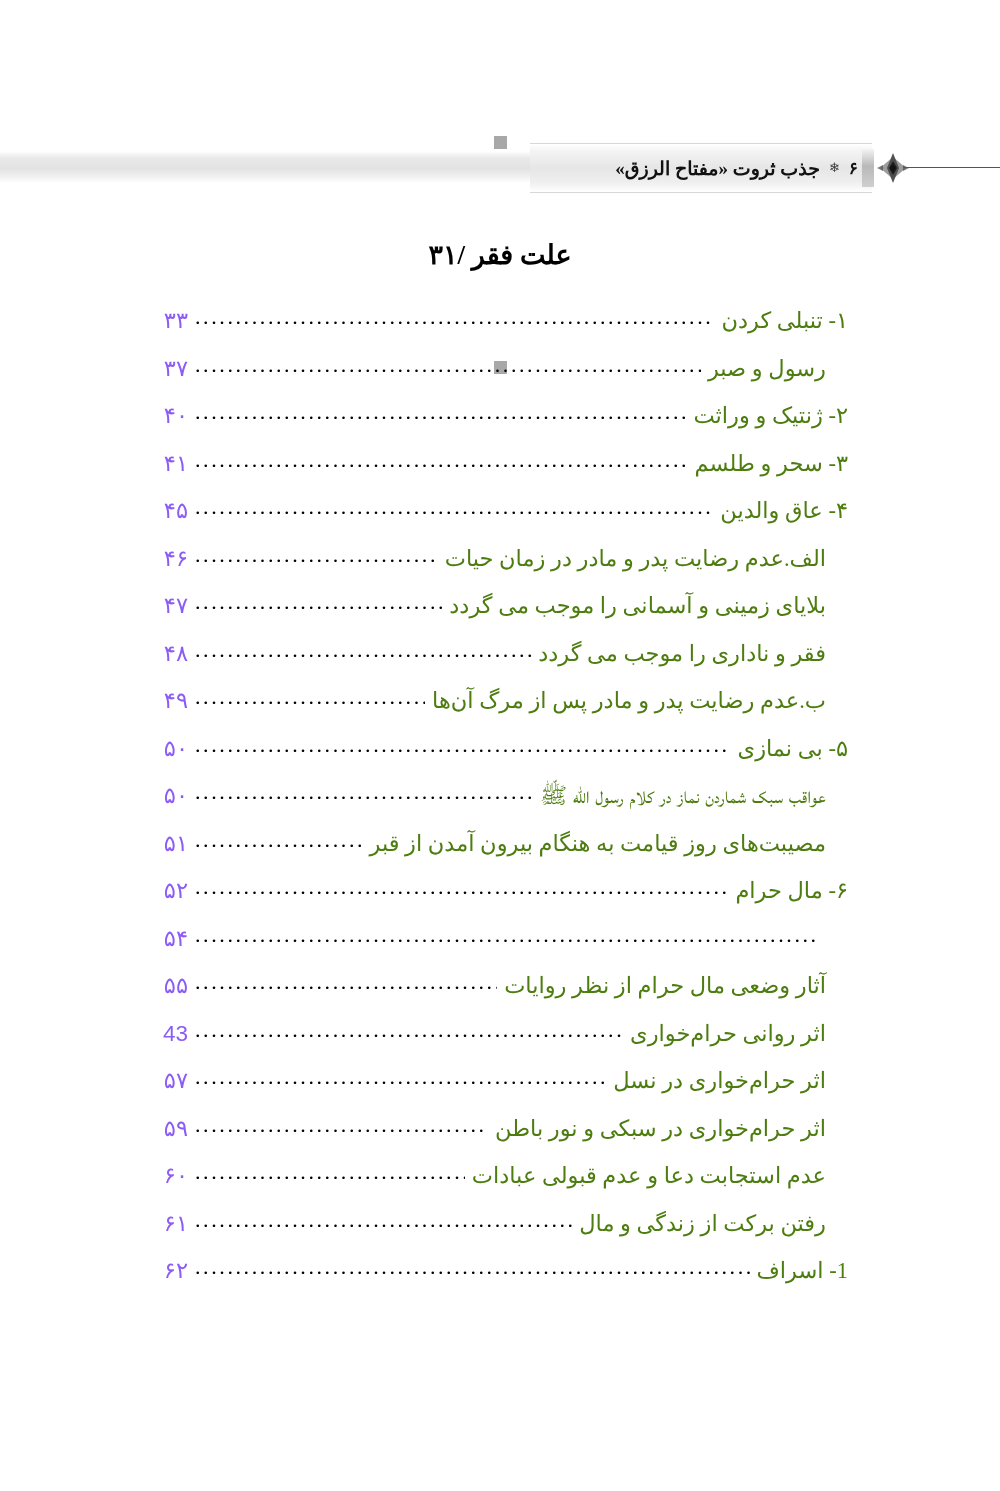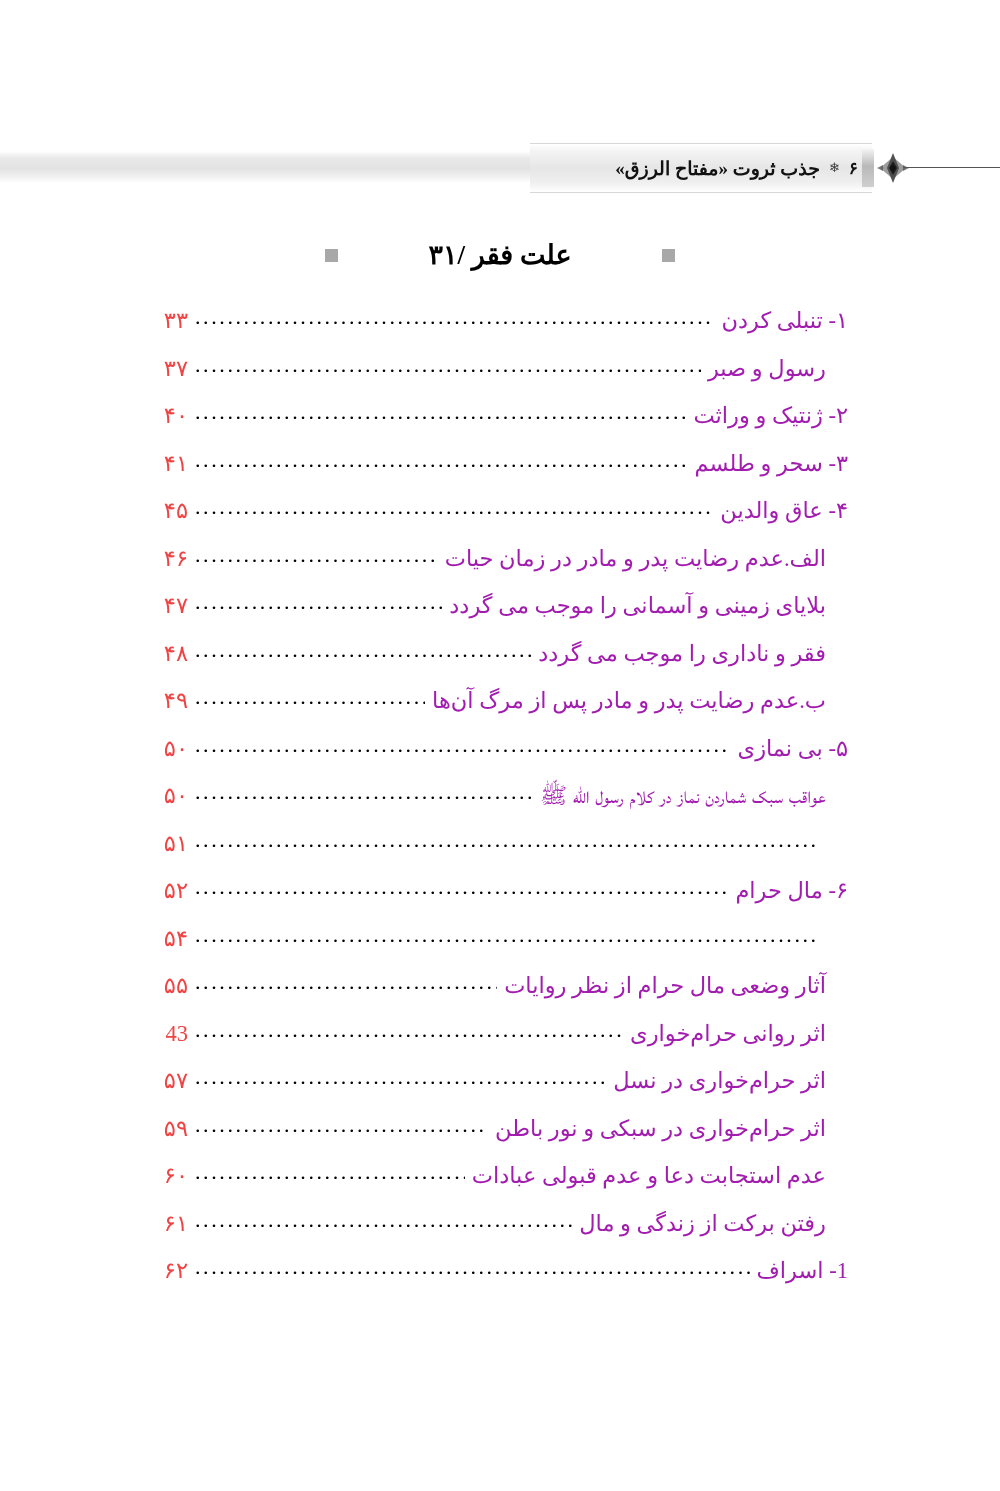--- a/index.html
+++ b/index.html
@@ -119,20 +119,21 @@
   }
 
   
   .section-title-row {
     position: absolute;
     top: 232px;
     left: 0;
     width: 1000px;
     height: 46px;
     display: flex;
+    flex-direction: column;
     align-items: center;
     justify-content: center;
     gap: 90px;
     direction: rtl;
   }
   .title-square {
     width: 13px;
     height: 13px;
     background: #a8a8a8;
     flex: 0 0 auto;
@@ -165,21 +166,21 @@
     white-space: nowrap;
     direction: rtl;
   }
   .toc-row.lvl-1 { padding-right: 0px; }
   .toc-row.lvl-2 { padding-right: 22px; }
 
   .toc-label {
     flex: 0 0 auto;
     font-family: "Liberation Serif", "DejaVu Serif", serif;
     font-size: 22.5px;
-    color: #a21caf;
+    color: #4d7c0f;
     direction: rtl;
     unicode-bidi: isolate;
   }
   .toc-leader {
     flex: 1 1 auto;
     overflow: hidden;
     margin: 0 7px;
     transform: translateY(-4px);
     color: #000;
     font-size: 22px;
@@ -188,23 +189,23 @@
     unicode-bidi: isolate;
   }
   .toc-leader::before {
     content: "......................................................................"
              "......................................................................";
     display: block;
     white-space: nowrap;
   }
   .toc-page {
     flex: 0 0 auto;
-    font-family: Liberation Serif, serif;
+    font-family: Liberation Sans, sans-serif;
     font-size: 22.5px;
-    color: #ef4444;
+    color: #8b5cf6;
     min-width: 36px;
     text-align: right;
     direction: rtl;
     unicode-bidi: isolate;
   }
 </style>
 </head>
 <body>
 
 <div class="page-header">
@@ -290,20 +291,21 @@
       <span class="toc-label">۵- بی نمازی</span>
       <span class="toc-leader"></span>
       <span class="toc-page">۵۰</span>
     </div>
     <div class="toc-row lvl-2">
       <span class="toc-label">عواقب سبک شماردن نماز در کلام رسول الله ﷺ</span>
       <span class="toc-leader"></span>
       <span class="toc-page">۵۰</span>
     </div>
     <div class="toc-row lvl-2">
+      <span class="toc-label">مصیبت‌های روز قیامت به هنگام بیرون آمدن از قبر</span>
       <span class="toc-leader"></span>
       <span class="toc-page">۵۱</span>
     </div>
     <div class="toc-row lvl-1">
       <span class="toc-label">۶- مال حرام</span>
       <span class="toc-leader"></span>
       <span class="toc-page">۵۲</span>
     </div>
     <div class="toc-row lvl-2">
       <span class="toc-leader"></span>

